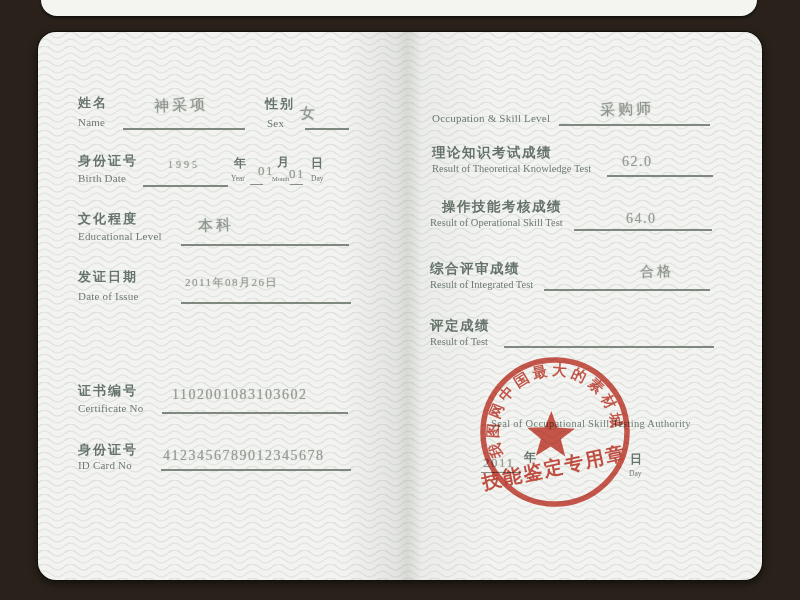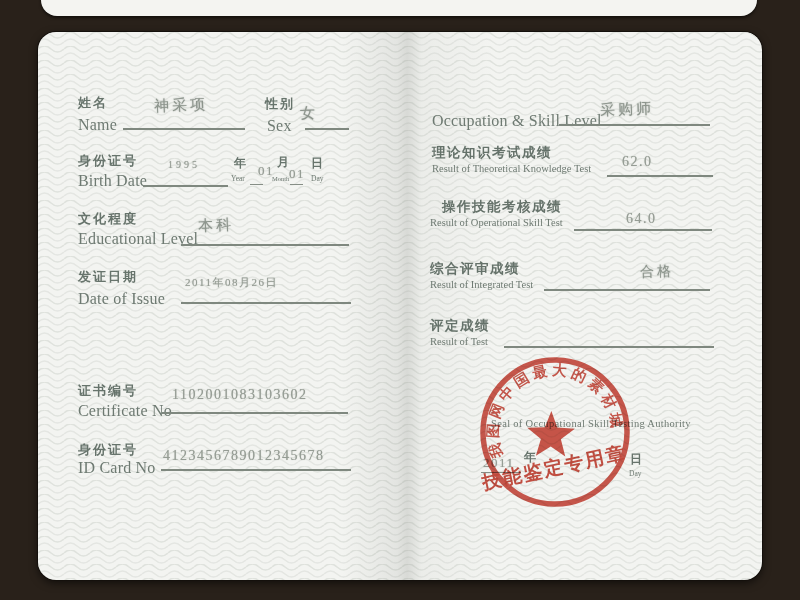--- a/index.html
+++ b/index.html
@@ -24,21 +24,21 @@
     background:linear-gradient(90deg,
       rgba(255,255,255,0) 42%,
       rgba(90,95,88,0.10) 49.5%,
       rgba(120,124,117,0.22) 51%,
       rgba(200,203,198,0.18) 53%,
       rgba(255,255,255,0) 63%);
   }
   .abs{position:absolute;white-space:nowrap;}
   .zh{font-weight:700;color:#67746c;font-size:13px;letter-spacing:2px;}
   .zh-lg{font-weight:700;color:#65726a;font-size:13.5px;letter-spacing:1.5px;}
-  .en{color:#6e7a72;font-size:16px;letter-spacing:0.2px;}
+  .en{color:#6e7a72;font-size:11px;letter-spacing:0.2px;}
   .en-sm{color:#6e7a72;font-size:10.5px;}
   .tiny{color:#6e7a72;font-size:7.5px;}
   .val{color:#959c94;font-size:14px;letter-spacing:1.5px;text-shadow:0 0 1px rgba(150,156,148,0.7);}
   .hand{color:#8d958d;font-size:15px;letter-spacing:3px;transform:rotate(-2deg);text-shadow:0 0 1.5px rgba(141,149,141,0.8);}
   .ul{position:absolute;border-bottom:2px solid #7f887f;height:0;}
   .ul-thin{position:absolute;border-bottom:1.5px solid #868e86;height:0;}
   .stamp{position:absolute;left:427px;top:310px;width:180px;height:180px;
          mix-blend-mode:multiply;opacity:0.92;transform:rotate(1deg);}
   .auth-zh{font-weight:700;color:#5f6c64;font-size:15px;letter-spacing:2px;text-align:center;}
   .auth-en{color:#6e7a72;font-size:10.5px;text-align:center;letter-spacing:0.3px;}

